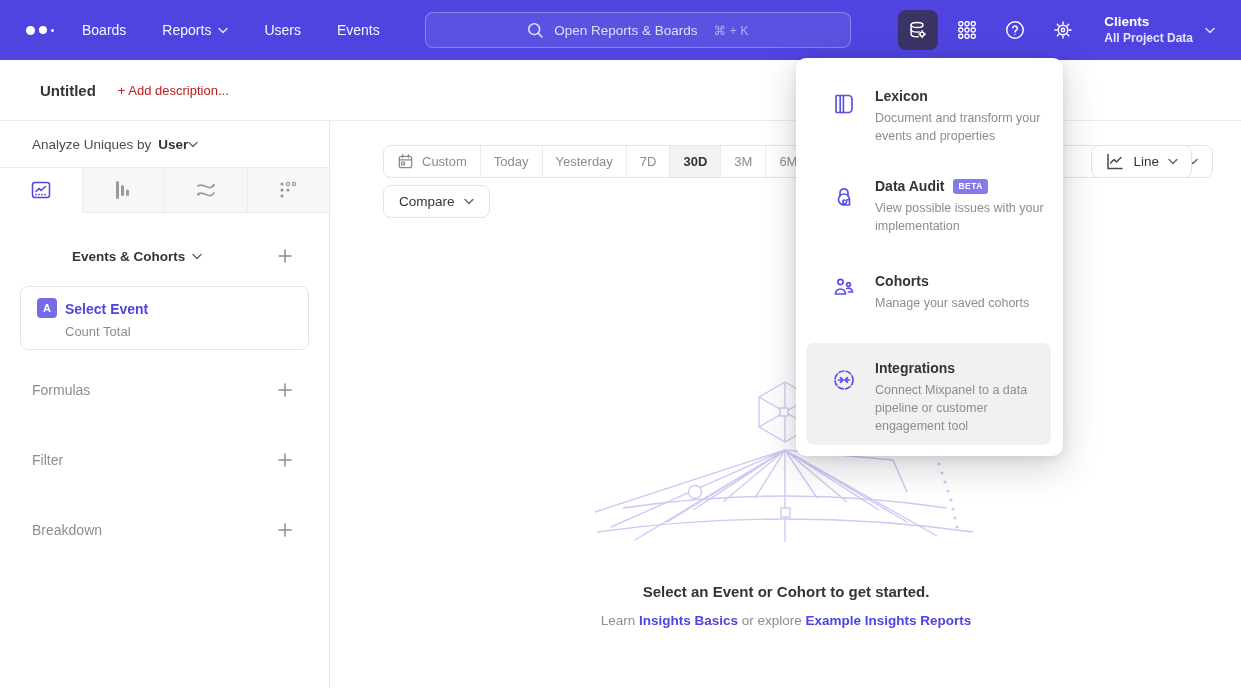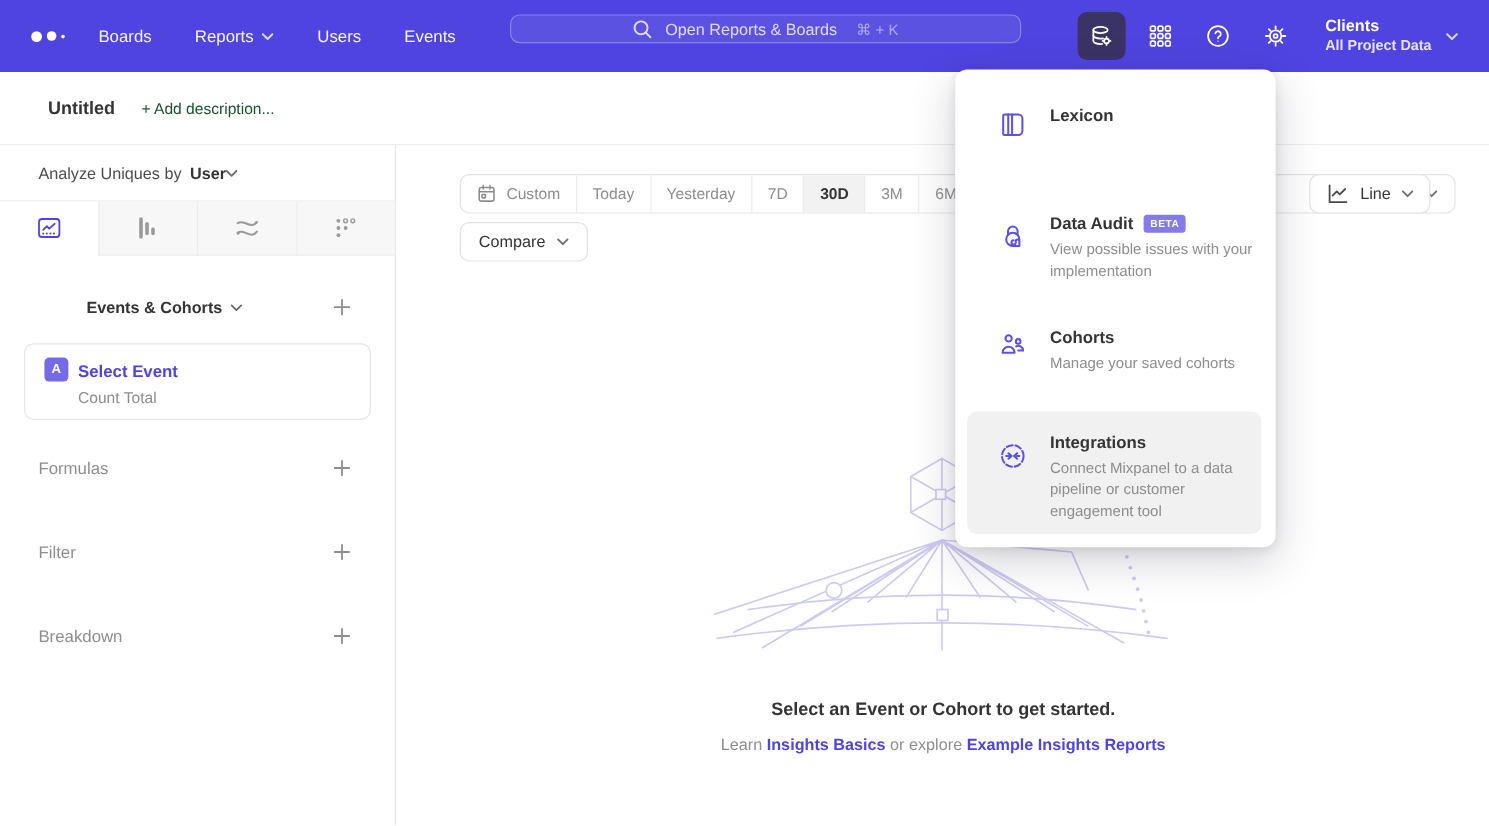--- a/index.html
+++ b/index.html
@@ -9,36 +9,36 @@
   .topnav { position:absolute; left:0; top:0; width:1241px; height:60px; background:#4F44E0; display:flex; align-items:center; color:#fff; z-index:5; }
   .logo { display:flex; align-items:center; gap:4px; margin-left:26px; width:34px; }
   .logo i { background:#fff; border-radius:50%; display:block; }
   .logo i:nth-child(1){ width:9px; height:9px; }
   .logo i:nth-child(2){ width:8px; height:8px; }
   .logo i:nth-child(3){ width:3px; height:3px; }
   .navitems { display:flex; align-items:center; margin-left:22px; }
   .navitem { display:flex; align-items:center; gap:7px; color:rgba(255,255,255,.95); font-size:14px; font-weight:500; margin-right:36px; cursor:pointer; }
   .chev { width:10px; height:7px; flex:0 0 auto; }
   .navchev { color:rgba(255,255,255,.8); }
-  .searchbar { position:absolute; left:425px; top:12px; width:426px; height:24px; border:1px solid rgba(255,255,255,.28); background:rgba(255,255,255,.08); border-radius:8px; display:flex; align-items:center; justify-content:center; gap:10px; color:rgba(255,255,255,.8); font-size:13.5px; cursor:pointer; }
+  .searchbar { position:absolute; left:425px; top:12px; width:426px; height:36px; border:1px solid rgba(255,255,255,.28); background:rgba(255,255,255,.08); border-radius:8px; display:flex; align-items:center; justify-content:center; gap:10px; color:rgba(255,255,255,.8); font-size:13.5px; cursor:pointer; }
   .searchbar .shortcut { color:rgba(255,255,255,.5); font-size:12.5px; margin-left:6px; }
   .navright { position:absolute; right:0; top:0; height:60px; display:flex; align-items:center; padding-right:26px; }
   .iconbtn { display:flex; align-items:center; justify-content:center; cursor:pointer; }
   .dbbtn { width:40px; height:40px; border-radius:8px; background:#3A3365; margin-right:18px; }
   .navico { width:22px; height:22px; }
   .gap28 { margin-right:26px; }
   .project { display:flex; align-items:center; gap:12px; margin-left:4px; cursor:pointer; }
   .projecttext { display:flex; flex-direction:column; line-height:1.25; }
   .projorg { font-size:13.5px; font-weight:700; }
   .projname { font-size:12px; font-weight:700; color:rgba(255,255,255,.85); }
 
   
   .reportheader { position:absolute; left:0; top:60px; width:1241px; height:61px; background:#fff; border-bottom:1px solid #ECECEC; display:flex; align-items:center; }
   .rtitle { margin-left:40px; font-size:15px; font-weight:700; color:#343434; }
-  .rdesc { margin-left:22px; font-size:13px; color:#14532d; cursor:text; }
+  .rdesc { margin-left:22px; font-size:13px; color:#b91c1c; cursor:text; }
   .hright { position:absolute; right:24px; display:flex; align-items:center; }
   .copyico, .dotsico { width:18px; height:18px; color:#343434; cursor:pointer; }
   .dots3 { display:flex; gap:3px; margin-left:26px; cursor:pointer; }
   .dots3 i { width:3.5px; height:3.5px; border-radius:50%; background:#343434; display:block; }
   .hdivider { width:1px; height:26px; background:#E7E7E7; margin:0 20px 0 18px; }
   .savebtn { width:49px; height:31px; background:#B7B1F0; color:#fff; font-size:13px; font-weight:700; border:none; border-radius:6px; cursor:default; }
 
   
   .sidebar { position:absolute; left:0; top:121px; width:330px; bottom:0; background:#fff; border-right:1px solid #E7E7E7; }
   .analyzerow { height:46px; display:flex; align-items:center; padding-left:32px; font-size:13.5px; color:#4C4C4C; }
@@ -356,20 +356,21 @@
 
   <div class="mitem" style="top:30px; height:62px;">
     <svg class="mico" style="top:4px;" viewBox="0 0 24 24" fill="none" stroke="currentColor" stroke-width="1.7" stroke-linecap="round">
       <path d="M5 3.5h11.5a3.5 3.5 0 0 1 3.5 3.5v10a3.5 3.5 0 0 1-3.5 3.5H5a1 1 0 0 1-1-1v-15a1 1 0 0 1 1-1Z"></path>
       <path d="M8.2 3.5v17M11.4 3.5v17"></path>
     </svg>
     <div class="mtxt" style="top:0;">
       <div class="mtitle">
           <span>Lexicon</span>
         </div>
+      <div class="mdesc w165">Document and transform your events and properties</div>
     </div>
   </div>
 
   <div class="mitem" style="top:120px; height:66px;">
     <svg class="mico" style="top:8px;" viewBox="0 0 24 24" fill="none" stroke="currentColor" stroke-width="1.7" stroke-linecap="round" stroke-linejoin="round">
       <path d="M8 9.5V6.8a4 4 0 0 1 8 0v2.7"></path>
       <path d="M17.5 13.5a5.5 5.5 0 1 0-5.5 5.5h5.5v-4a1.5 1.5 0 0 0-3 0v1a1.8 1.8 0 0 1-3.6 0 1.8 1.8 0 0 1 1.8-1.8"></path>
     </svg>
     <div class="mtxt" style="top:0;">
       <div class="mtitle">

